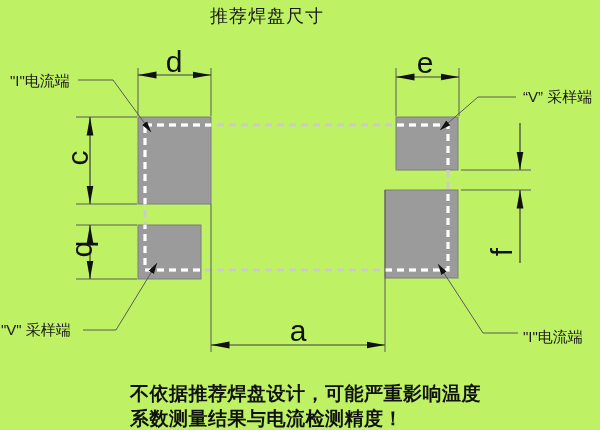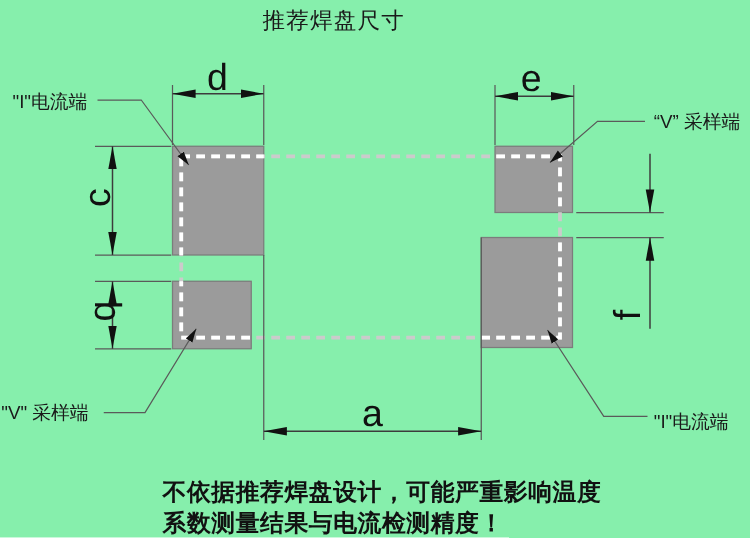--- a/index.html
+++ b/index.html
@@ -1,16 +1,16 @@
 <!DOCTYPE html>
 <html><head>
 <meta charset="utf-8">
 <style>
   html,body{margin:0;padding:0;background:#ffffff;}
-  .canvas{position:relative;width:600px;height:430px;background:#86efac;overflow:hidden;
+  .canvas{position:relative;width:600px;height:430px;background:#bef264;overflow:hidden;
           font-family:"Liberation Sans",sans-serif;}
   svg{position:absolute;left:0;top:0;}
   svg text{font-family:"Liberation Sans","DejaVu Sans",sans-serif;fill:#1a1a1a;}
   .dimletter{font-size:30px;fill:#111111;}
   .cjk-label{font-size:15px;fill:#1a1a1a;}
   .title-text{font-size:18px;fill:#1a1a1a;font-weight:500;letter-spacing:1px;}
   .warn-text{font-size:19px;fill:#111111;font-weight:600;letter-spacing:0.5px;}
 </style>
 </head>
 <body>

